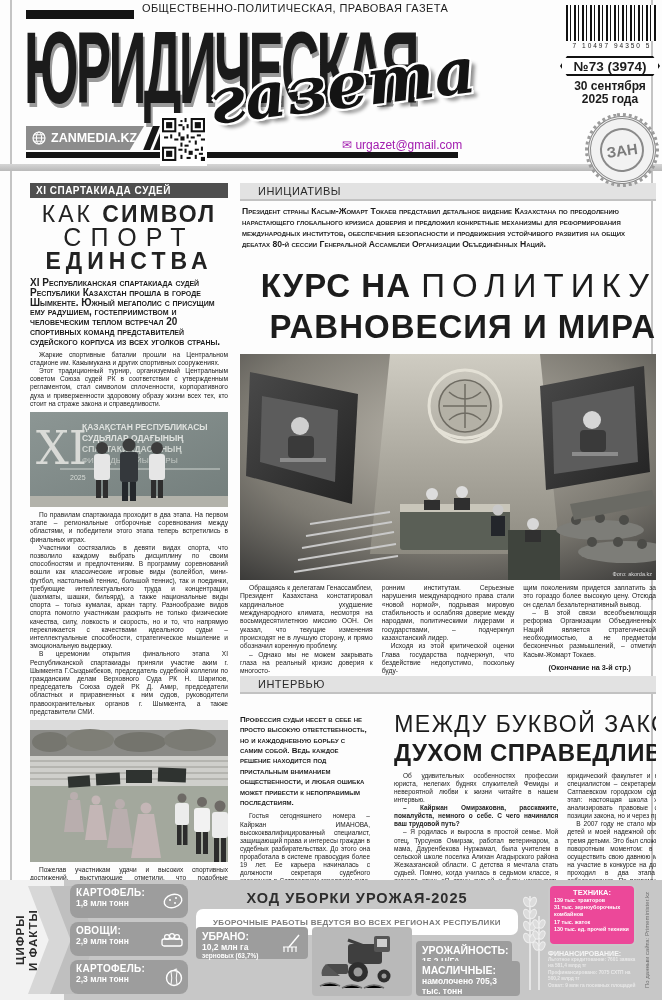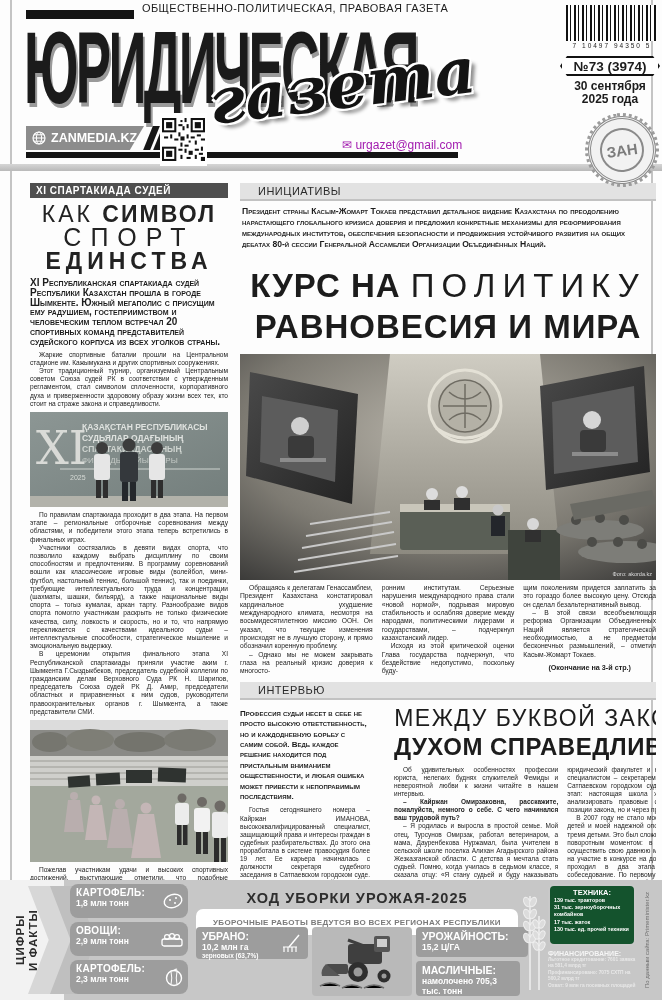--- a/index.html
+++ b/index.html
@@ -51,28 +51,28 @@
   .sport-title .t2l{font-size:23px;font-weight:400;letter-spacing:3px;}
   .sport-title .t2b{font-size:23px;font-weight:800;letter-spacing:2px;}
   .sport-title .t3{font-size:23px;font-weight:800;letter-spacing:5px;}
   .lead{font-weight:bold;font-variant:small-caps;font-size:10px;line-height:9.8px;text-align:left;margin:4px 0;}
   .body-p{font-size:6.6px;line-height:8.2px;text-align:justify;margin:0;text-indent:9px;color:#222;}
   .noindent{text-indent:0;}
   .contin{font-weight:bold;font-size:7.2px;text-align:center;margin-top:4px;}
   .photo{display:block;margin:4px 0;}
 
   .main-lead{font-weight:bold;font-variant:small-caps;font-size:8.6px;line-height:11px;margin:5px 2px 2px;}
-  .main-headline{text-align:center;line-height:35px;margin:18px 0 3px;white-space:nowrap;}
+  .main-headline{text-align:right;line-height:35px;margin:18px 0 3px;white-space:nowrap;}
   .main-headline .hb{font-size:33px;font-weight:800;letter-spacing:1px;}
   .main-headline .hl{font-size:33px;font-weight:400;letter-spacing:7px;}
   .cols3{display:flex;gap:9px;margin-top:4px;}
   .cols3 .col{flex:1;}
   .col .body-p{font-size:6.7px;line-height:8.35px;}
 
-  .int-row{display:flex;gap:24px;margin-top:5px;}
+  .int-row{display:flex;gap:24px;margin-top:17px;}
   .int-col1{width:130px;flex:none;}
   .int-right{flex:1;}
   .int-headline{text-align:center;line-height:26px;margin-bottom:3px;white-space:nowrap;}
   .int-headline .hl{font-size:23px;font-weight:400;letter-spacing:1.5px;}
   .int-headline .hb{font-size:24px;font-weight:800;letter-spacing:.5px;}
   .int-cols{display:flex;gap:9px;}
   .int-cols .col{flex:1;}
   .qbold{font-weight:bold;}
 
   
@@ -88,21 +88,21 @@
   .statbox .sl{font-weight:900;font-size:10px;letter-spacing:.3px;}
   .statbox .sv{font-weight:bold;font-size:8.5px;}
   .statbox svg{position:absolute;right:4px;top:50%;transform:translateY(-50%);}
   .harv-title{position:absolute;left:196px;top:10px;width:322px;text-align:center;font-weight:900;font-size:14.5px;color:#2e2e2e;letter-spacing:1px;}
   .harv-pill{position:absolute;left:196px;top:29px;width:322px;height:26px;background:#fff;border-radius:7px;
              display:flex;align-items:center;justify-content:center;font-size:8px;font-weight:bold;color:#7a7a7a;letter-spacing:.3px;}
   .gbox{position:absolute;background:#9d9d9d;border-radius:4px;color:#fff;padding:3px 6px;box-sizing:border-box;}
   .gbox .sl{font-weight:900;font-size:10.5px;}
   .gbox .sv{font-weight:bold;font-size:8.5px;}
   .gbox .sn{font-weight:bold;font-size:6.5px;}
-  .techbox{position:absolute;left:548px;top:4px;width:88px;height:62px;background:#14532d;border:2px solid #c9c9c9;
+  .techbox{position:absolute;left:548px;top:4px;width:88px;height:62px;background:#ec4899;border:2px solid #c9c9c9;
            border-radius:6px;color:#fff;padding:2px 4px;box-sizing:border-box;}
   .techbox .tt{font-weight:900;font-size:7.5px;text-align:center;}
   .techbox .ti{font-size:5.4px;line-height:7.2px;font-weight:bold;}
   .finbox{position:absolute;left:548px;top:70px;width:88px;color:#efefef;}
   .finbox .tt{font-weight:900;font-size:7px;color:#f5f5f5;}
   .finbox .ti{font-size:4.8px;line-height:6.4px;font-weight:bold;color:#e8e8e8;}
   .source{position:absolute;left:644px;top:8px;height:104px;writing-mode:vertical-rl;transform:rotate(180deg);
           font-size:6px;color:#6f6f6f;text-align:center;}
   .credit{position:absolute;right:4px;bottom:3px;font-size:5.5px;color:#ddd;}
 </style>
@@ -409,21 +409,21 @@
         <p class="body-p noindent">ронним институтам. Серьезные нарушения международного права стали «новой нормой», подрывая мировую стабильность и ослабляя доверие между народами, политическими лидерами и государствами, – подчеркнул казахстанский лидер.</p>
         <p class="body-p">Исходя из этой критической оценки Глава государства подчеркнул, что бездействие недопустимо, поскольку буду-</p>
       </div>
       <div class="col">
         <p class="body-p noindent">щим поколениям придется заплатить за это гораздо более высокую цену. Отсюда он сделал безальтернативный вывод.</p>
         <p class="body-p">– В этой связи всеобъемлющая реформа Организации Объединенных Наций является стратегической необходимостью, а не предметом бесконечных размышлений, – отметил Касым-Жомарт Токаев.</p>
         <div class="contin">(Окончание на 3-й стр.)</div>
       </div>
     </div>
 
-    <div class="secbar-light" style="margin-top:6px">ИНТЕРВЬЮ</div>
+    <div class="secbar-light" style="">ИНТЕРВЬЮ</div>
     <div class="int-row">
       <div class="int-col1">
         <p class="lead" style="font-size:8px;line-height:10.4px">Профессия судьи несет в себе не просто высокую ответственность, но и каждодневную борьбу с самим собой. Ведь каждое решение находится под пристальным вниманием общественности, и любая ошибка может привести к непоправимым последствиям.</p>
         <p class="body-p" style="font-size:6.5px;line-height:8.1px">Гостья сегодняшнего номера – Кайржан ИМАНОВА, высококвалифицированный специалист, защищающий права и интересы граждан в судебных разбирательствах. До этого она проработала в системе правосудия более 19 лет. Ее карьера начиналась с должности секретаря судебного заседания в Сатпаевском городском суде. Перед тем, как стать судьей, пришлось пройти немало жизненных испытаний – потерять супруга в молодом возрасте и остаться без поддержки с тремя несовершеннолетними детьми, много лет отчаянно бороться за жизнь из-за продолжительной болезни и работать в три смены в различных местах, чтобы дать своим чадам достойное образование. Однако трудности не сломили железную волю хрупкой женщины, наоборот, закалили характер и подарили надежду на завтрашний день.</p>
       </div>
       <div class="int-right">
         <div class="int-headline">
           <div><span class="hl">МЕЖДУ БУКВОЙ ЗАКОНА И</span></div>
           <div><span class="hb">ДУХОМ СПРАВЕДЛИВОСТИ</span></div>
         </div>
@@ -510,21 +510,21 @@
         <rect x="8" y="34" width="22" height="10" rx="2" fill="#4a4a4a"></rect>
         <path d="M8 34 q-6 6 -4 12 h18 z" fill="#575757"></path>
         <g stroke="#6e6e6e" stroke-width="1.5">
             <path d="M2 56 q10 -6 20 0"></path>
             <path d="M24 58 q10 -6 20 0"></path>
             <path d="M46 58 q10 -6 20 0"></path>
           </g>
       </svg>
     </div>
 
-    <div class="gbox" style="left:416px;top:47px;width:112px;height:30px">
+    <div class="gbox" style="left:416px;top:61px;width:96px;height:30px">
       <div class="sl">УРОЖАЙНОСТЬ:</div>
       <div class="sv">15,2 Ц/ГА</div>
     </div>
     <div class="gbox" style="left:416px;top:81px;width:104px;height:35px">
       <div class="sl">МАСЛИЧНЫЕ:</div>
       <div class="sv">намолочено 705,3 тыс. тонн</div>
     </div>
 
     <svg style="position:absolute;left:522px;top:6px" width="24" height="108" viewBox="0 0 24 108">
       <g stroke="#efefef" fill="#dcdcdc">

